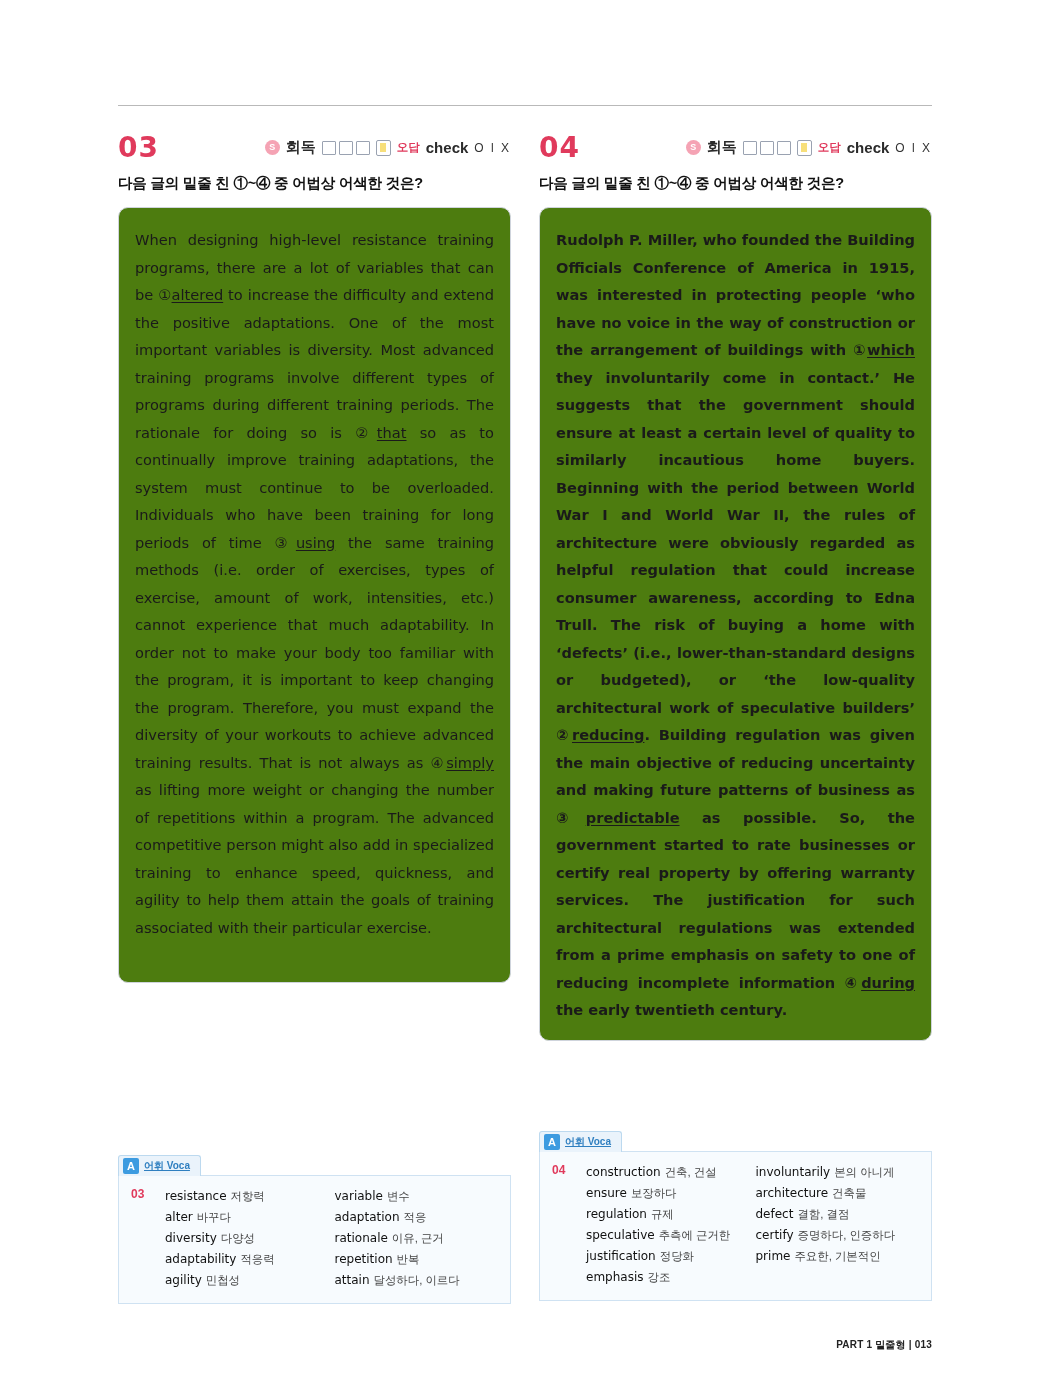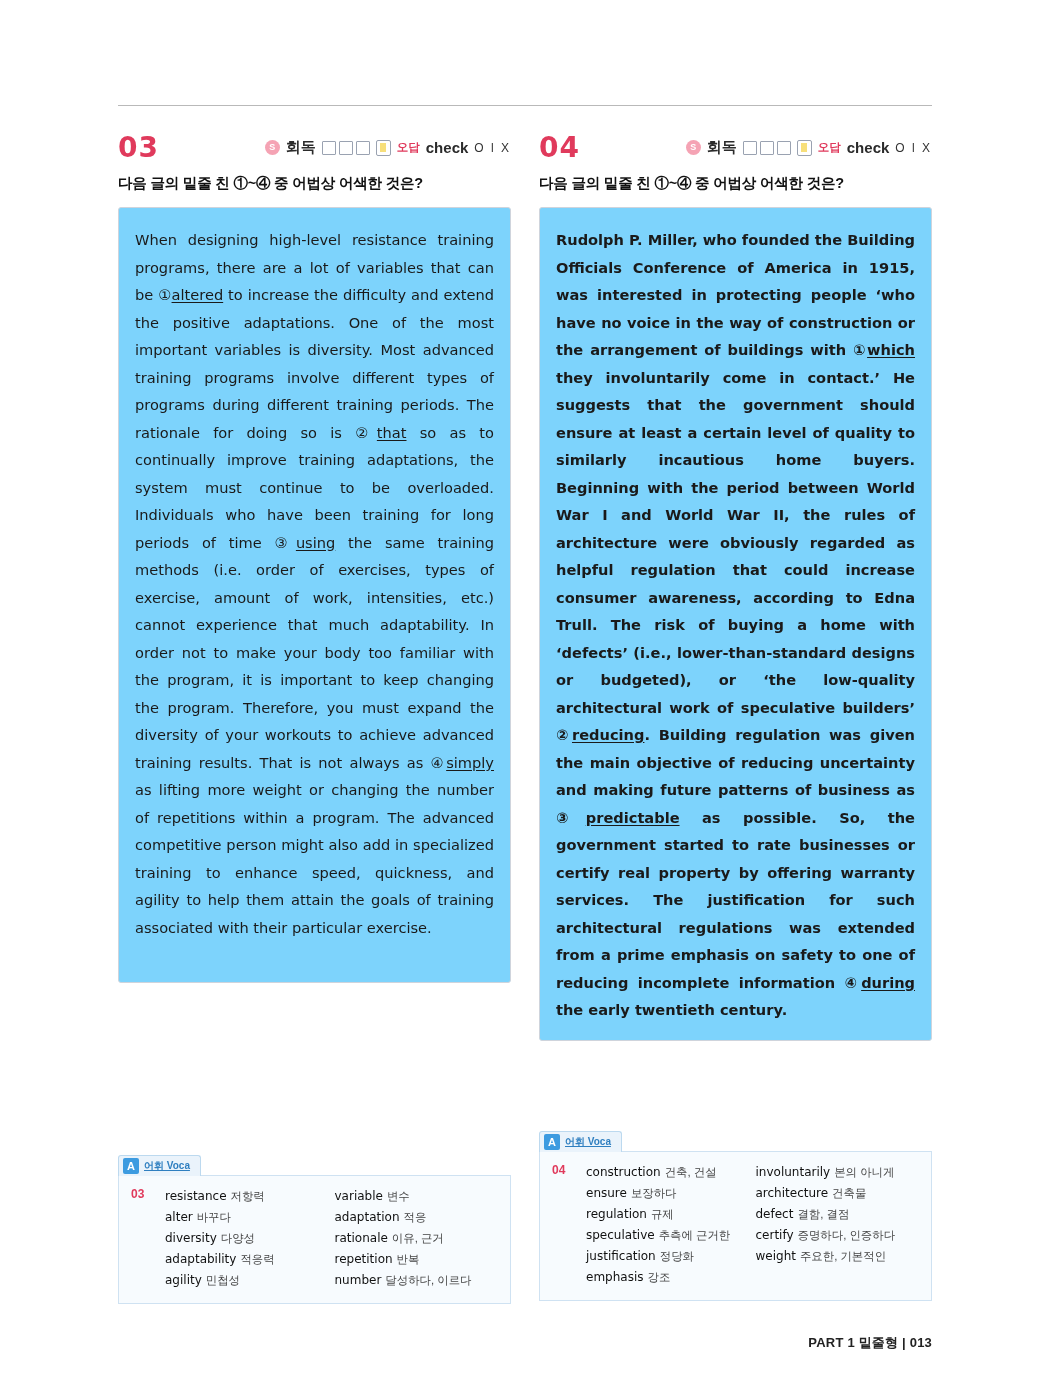--- a/index.html
+++ b/index.html
@@ -119,28 +119,28 @@
     font-size: 14.5px;
     font-weight: bold;
     color: #111;
     margin: 2px 0 14px 0;
     letter-spacing: -0.2px;
   }
 
   
   .passage {
     border: 1px solid #cfd4dc;
-    border-radius: 3px;
+    border-radius: 10px;
     padding: 18px 16px 16px 16px;
     font-family: "DejaVu Sans", sans-serif;
     font-size: 14.6px;
     line-height: 27.5px;
     text-align: justify;
     color: #1a1a1a;
-    background: #7dd3fc;
+    background: #4d7c0f;
   }
   .passage .u {
     text-decoration: underline;
     text-underline-offset: 2px;
   }
   .col-left .passage { min-height: 740px; }
   .col-right .passage { min-height: 740px; font-weight: bold; }
 
   
   .voca-wrap {
@@ -209,21 +209,21 @@
     color: #444;
     font-size: 11.4px;
     margin-left: 4px;
   }
 
   
   .footer {
     position: absolute;
     right: 118px;
     bottom: 48px;
-    font-size: 13px;
+    font-size: 10px;
     font-weight: bold;
     color: #222;
     letter-spacing: .2px;
   }
 </style>
 </head>
 <body>
 
 <div class="page">
 
@@ -267,21 +267,21 @@
                 <div class="voca-item"><span class="en">alter</span><span class="ko">바꾸다</span></div>
                 <div class="voca-item"><span class="en">diversity</span><span class="ko">다양성</span></div>
                 <div class="voca-item"><span class="en">adaptability</span><span class="ko">적응력</span></div>
                 <div class="voca-item"><span class="en">agility</span><span class="ko">민첩성</span></div>
               </div>
             <div class="voca-col">
                 <div class="voca-item"><span class="en">variable</span><span class="ko">변수</span></div>
                 <div class="voca-item"><span class="en">adaptation</span><span class="ko">적응</span></div>
                 <div class="voca-item"><span class="en">rationale</span><span class="ko">이유, 근거</span></div>
                 <div class="voca-item"><span class="en">repetition</span><span class="ko">반복</span></div>
-                <div class="voca-item"><span class="en">number</span><span class="ko">달성하다, 이르다</span></div>
+                <div class="voca-item"><span class="en">attain</span><span class="ko">달성하다, 이르다</span></div>
               </div>
           </div>
         </div>
       </div>
 
     </div>
 
     <div class="col col-right">
 
       <div class="q-head">
@@ -319,21 +319,21 @@
                 <div class="voca-item"><span class="en">regulation</span><span class="ko">규제</span></div>
                 <div class="voca-item"><span class="en">speculative</span><span class="ko">추측에 근거한</span></div>
                 <div class="voca-item"><span class="en">justification</span><span class="ko">정당화</span></div>
                 <div class="voca-item"><span class="en">emphasis</span><span class="ko">강조</span></div>
               </div>
             <div class="voca-col">
                 <div class="voca-item"><span class="en">involuntarily</span><span class="ko">본의 아니게</span></div>
                 <div class="voca-item"><span class="en">architecture</span><span class="ko">건축물</span></div>
                 <div class="voca-item"><span class="en">defect</span><span class="ko">결함, 결점</span></div>
                 <div class="voca-item"><span class="en">certify</span><span class="ko">증명하다, 인증하다</span></div>
-                <div class="voca-item"><span class="en">weight</span><span class="ko">주요한, 기본적인</span></div>
+                <div class="voca-item"><span class="en">prime</span><span class="ko">주요한, 기본적인</span></div>
               </div>
           </div>
         </div>
       </div>
 
     </div>
 
   </div>
 
   <div class="footer">PART 1 밑줄형  |  013</div>

